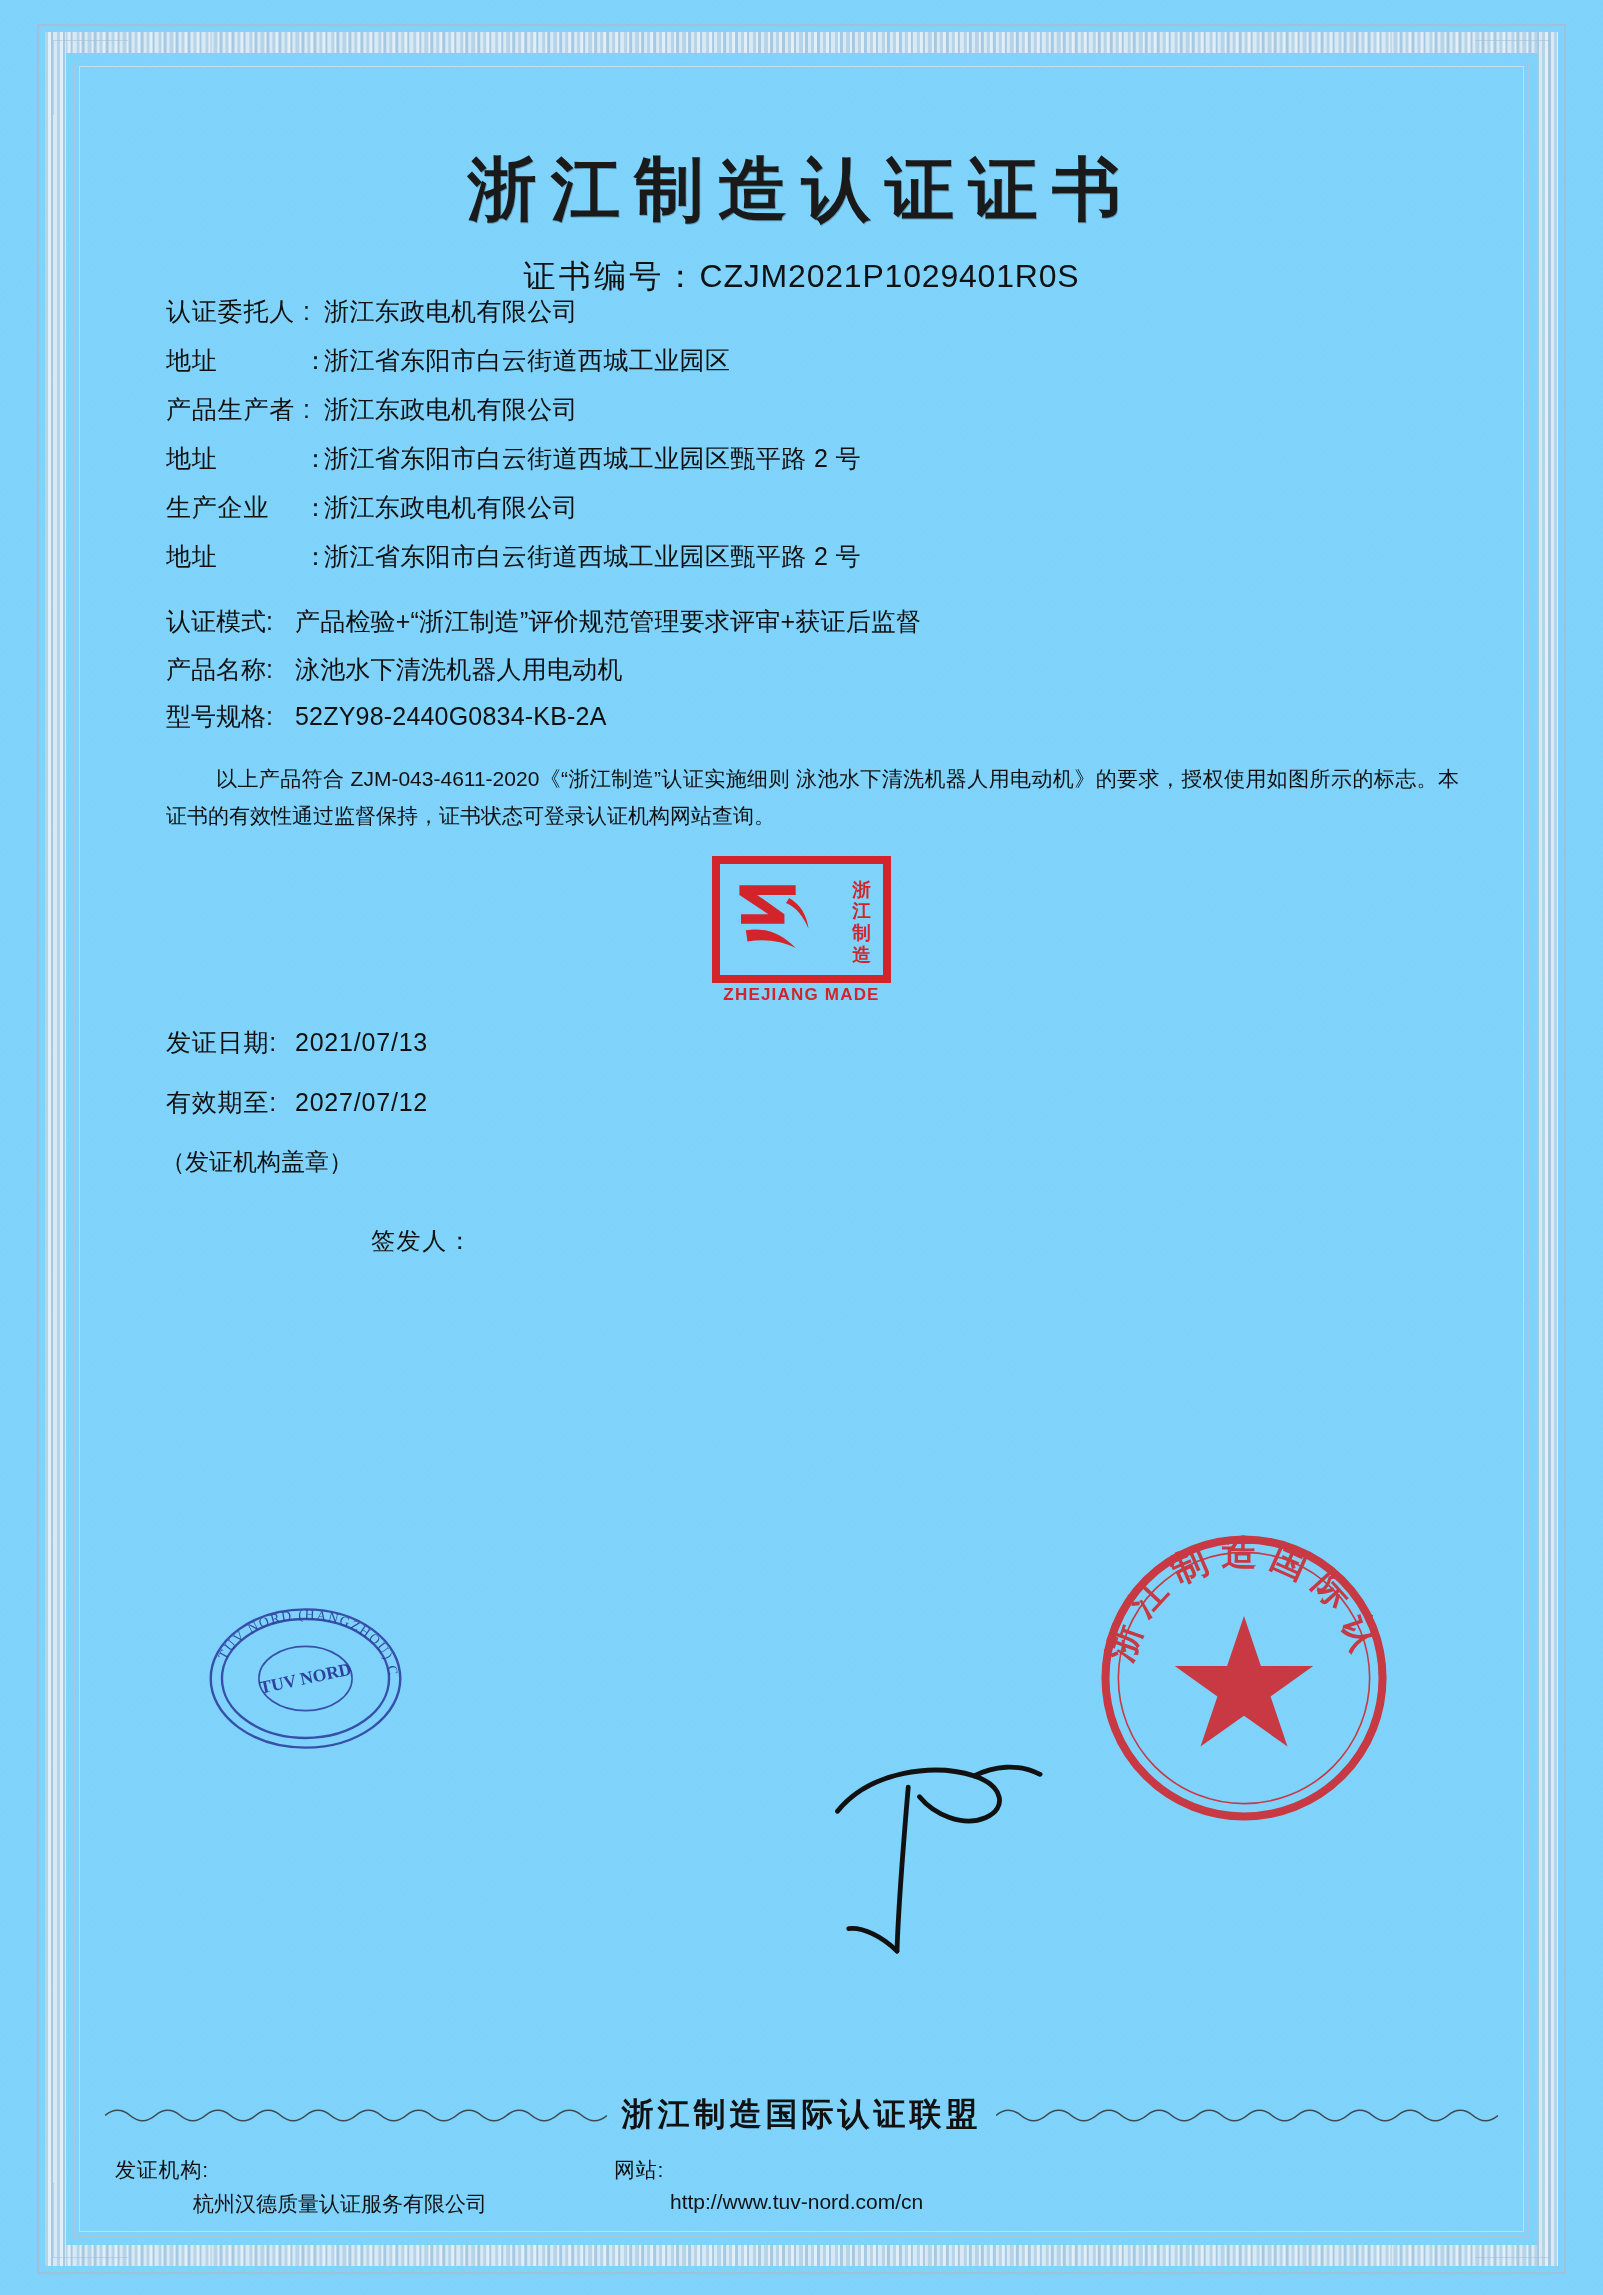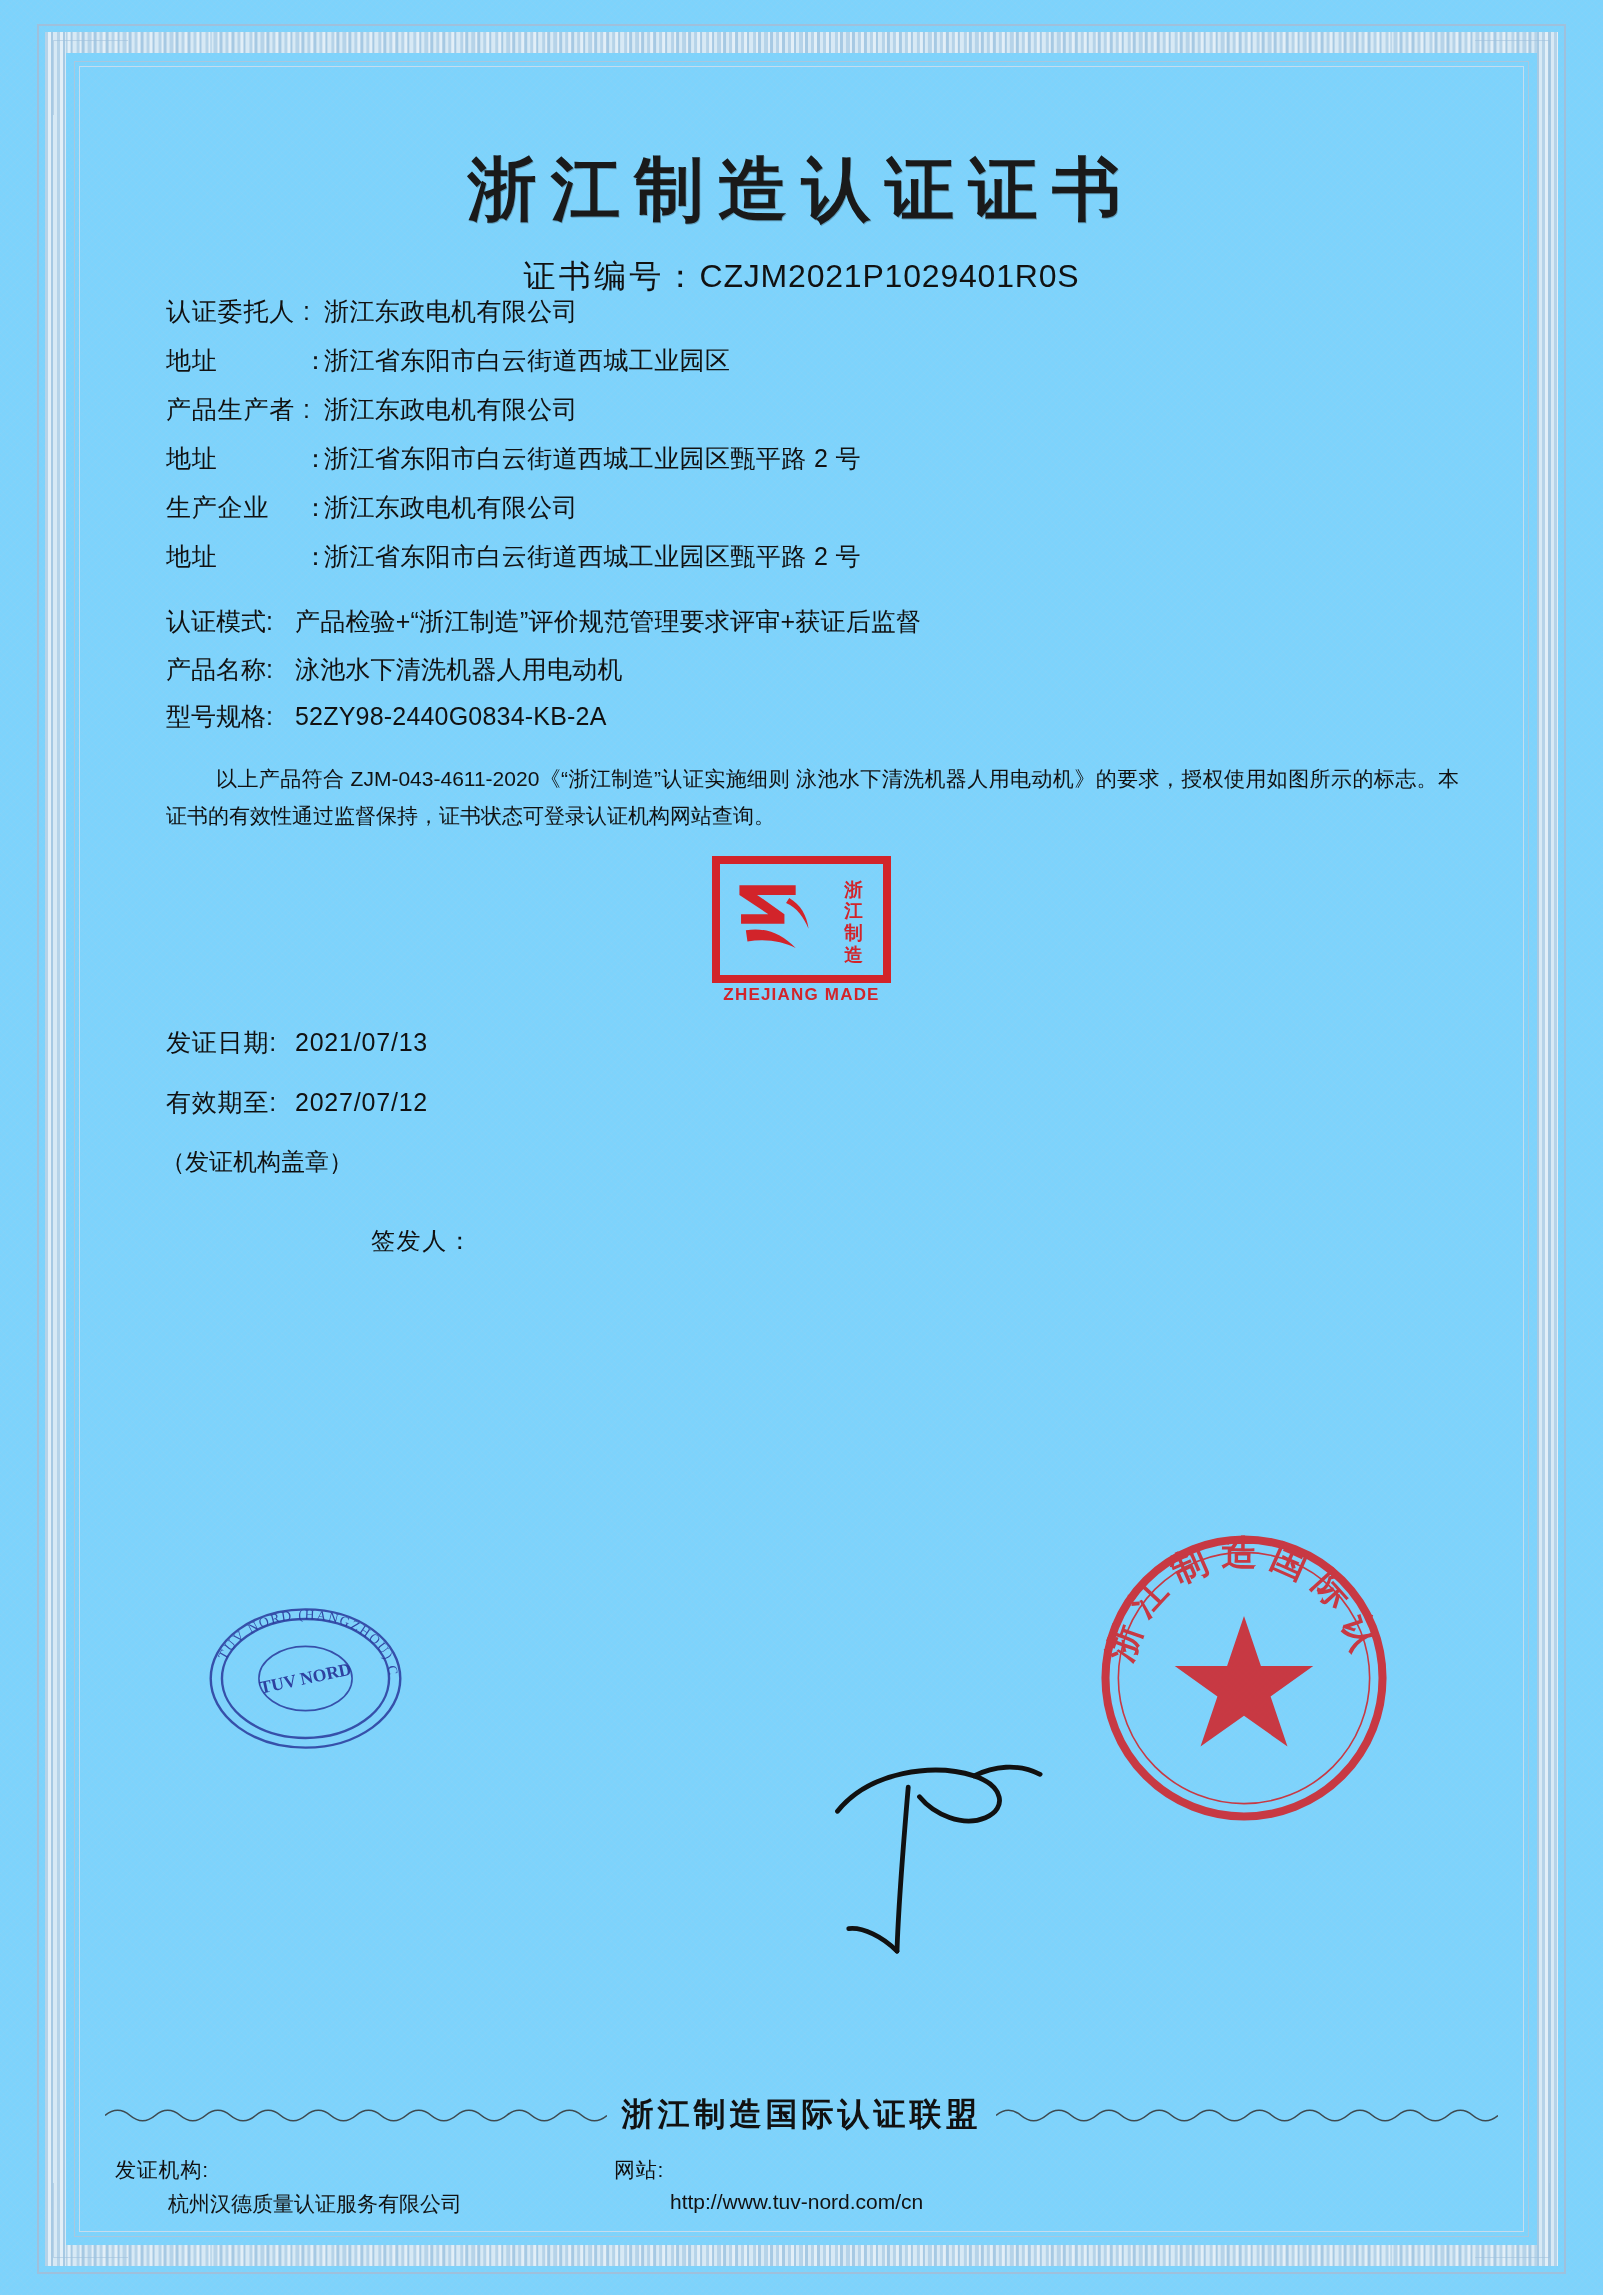--- a/index.html
+++ b/index.html
@@ -172,21 +172,21 @@
     box-sizing: border-box;
   }
   .zj-logo .mark {
     position: absolute;
     left: 21px; top: 21px;
     width: 90px; height: 84px;
     color: #d2242a;
   }
   .zj-logo .side-text {
     position: absolute;
-    right: 24px; top: 24px;
+    right: 16px; top: 24px;
     width: 27px;
     font-size: 18.5px;
     line-height: 1.18;
     color: #d2242a;
     font-family: "Liberation Serif", serif;
     text-align: center;
     font-weight: 700;
   }
   .zj-logo .en {
     position: absolute;
@@ -272,21 +272,21 @@
     left: 115px; right: 121px;
     bottom: 77px;
     font-size: 21px;
     color: #111;
   }
   .footer-meta .line1 { display: flex; }
   .footer-meta .line2 { display: flex; margin-top: 6.4px; }
   .fm-left { width: 499px; flex: 0 0 499px; }
   .fm-right { flex: 1 1 auto; }
   .fm-left .lbl, .fm-right .lbl { letter-spacing: 0.8px; }
-  .fm-left .val { display: inline-block; margin-left: 53px; }
+  .fm-left .val { display: inline-block; margin-left: 78px; }
   .fm-right .val { display: inline-block; margin-left: 56px; }
 </style>
 </head>
 <body>
 
 <div class="page">
   <div class="paper-texture"></div>
 
   <div class="border-outer"></div>
   <div class="border-guilloche"></div>

